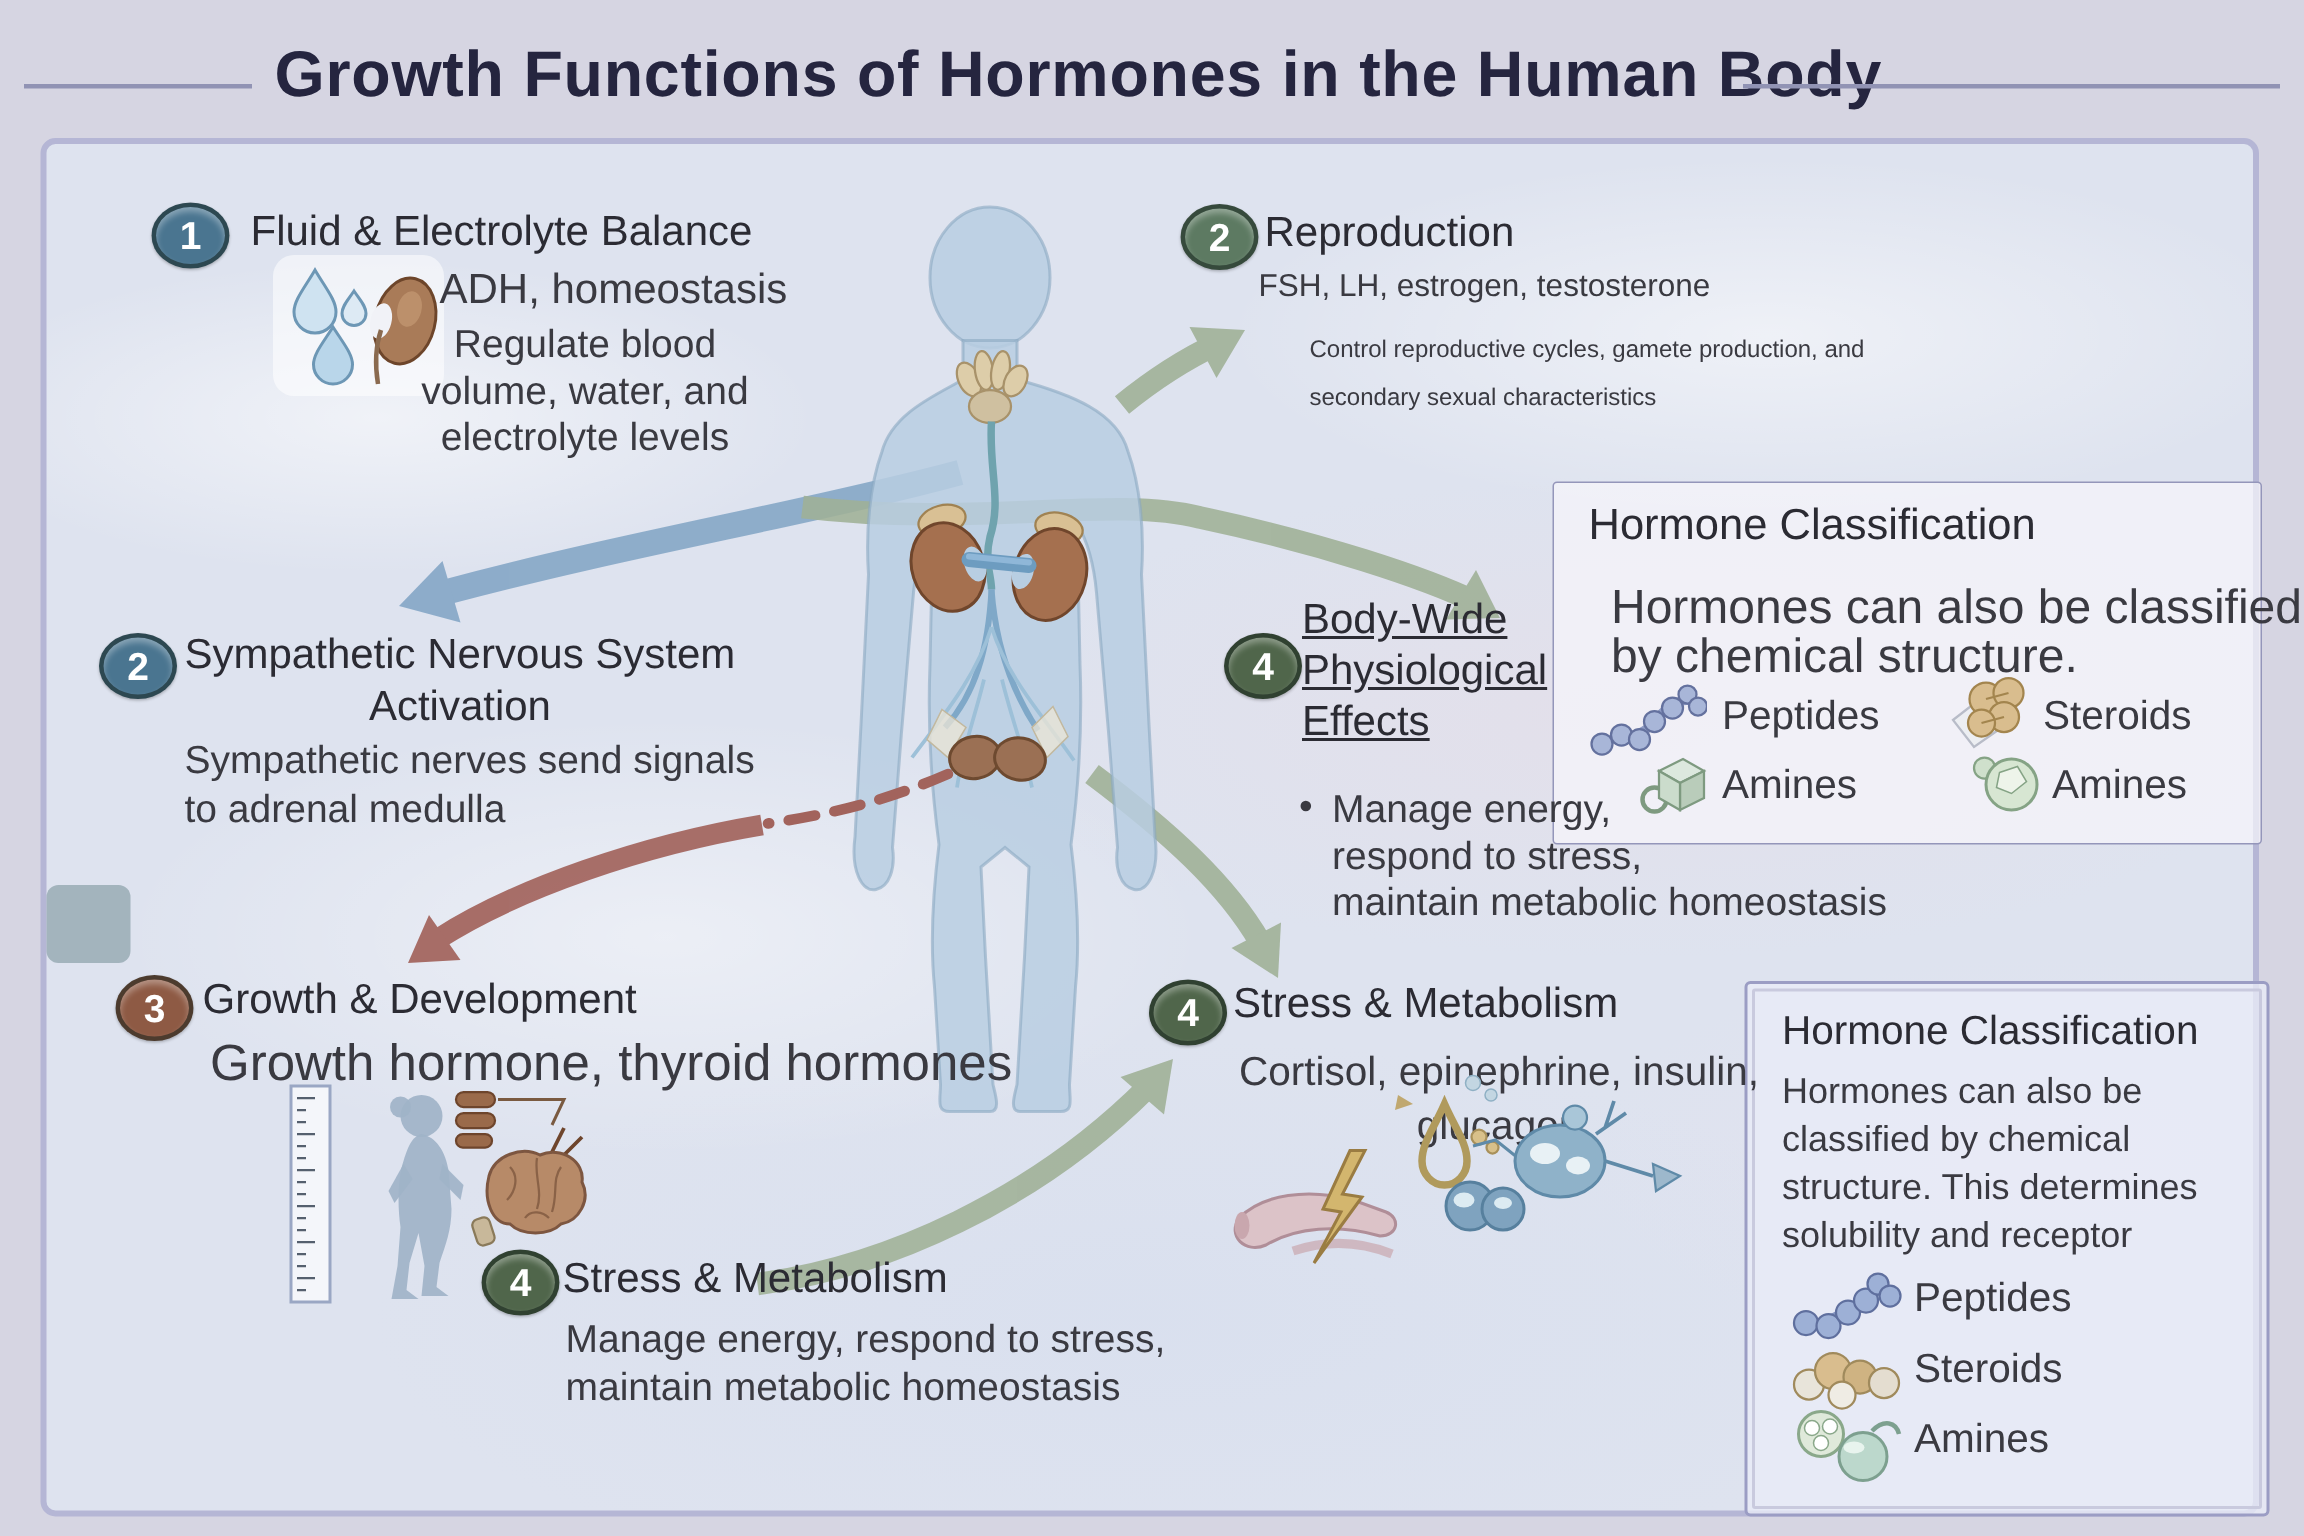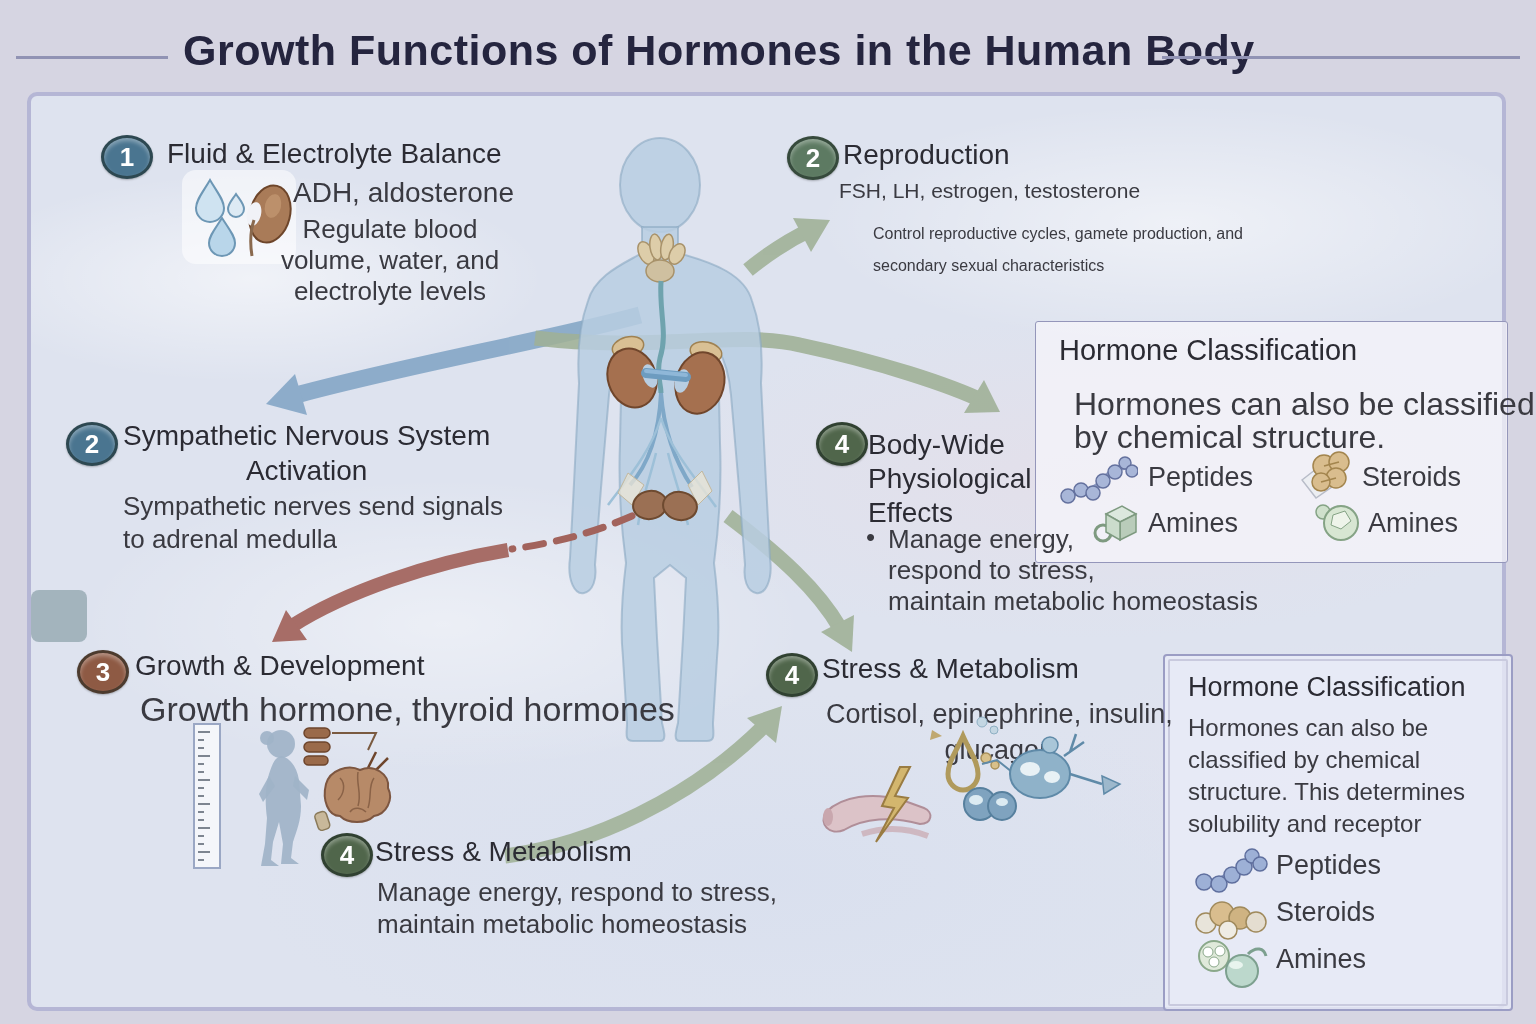--- a/index.html
+++ b/index.html
@@ -170,21 +170,21 @@
   <path d="M22,4 C29,16 36,24 36,32 A14,14 0 1 1 8,32 C8,24 15,16 22,4 Z" fill="#cfe3f1" stroke="#6d97b5" stroke-width="2"></path>
   <path d="M48,18 C52,24 56,28 56,33 A8,8 0 1 1 40,33 C40,28 44,24 48,18 Z" fill="#ddeaf4" stroke="#6d97b5" stroke-width="2"></path>
   <path d="M34,42 C41,53 47,60 47,67 A13,13 0 1 1 21,67 C21,60 27,53 34,42 Z" fill="#b9d6ea" stroke="#6d97b5" stroke-width="2"></path>
 </svg>
 <svg class="abs zi5" style="left:240px;top:180px;" width="54" height="80" viewBox="0 0 54 80">
   <ellipse cx="30" cy="34" rx="20" ry="29" transform="rotate(14 30 34)" fill="#a97b58" stroke="#6d452a" stroke-width="2"></ellipse>
   <ellipse cx="14" cy="34" rx="7" ry="12" transform="rotate(14 14 34)" fill="#f1f2f7"></ellipse>
   <path d="M14,40 C10,52 10,64 12,76" stroke="#8a6a4f" stroke-width="3" fill="none"></path>
   <ellipse cx="33" cy="26" rx="8" ry="12" transform="rotate(14 33 26)" fill="#c49a74" opacity="0.7"></ellipse>
 </svg>
-<div class="abs body-text" style="left:293px;top:177px;font-size:28px;">ADH, aldosterone</div>
+<div class="abs body-text" style="left:293px;top:177px;font-size:28px;">ADH, homeostasis</div>
 <div class="abs body-text pre" style="left:230px;top:214px;width:320px;text-align:center;line-height:31px;">Regulate blood
 volume, water, and
 electrolyte levels</div>
 
 <div class="abs badge green" style="left:787px;top:136px;">
     <span>2</span>
   </div>
 <div class="abs heading" style="left:843px;top:139px;">Reproduction</div>
 <div class="abs body-text" style="left:839px;top:179px;font-size:21px;">FSH, LH, estrogen, testosterone</div>
 <div class="abs body-text pre" style="left:873px;top:218px;font-size:16px;line-height:32px;">Control reproductive cycles, gamete production, and
@@ -236,21 +236,21 @@
     <span>2</span>
   </div>
 <div class="abs heading pre" style="left:123px;top:418px;line-height:35px;text-align:center;">Sympathetic Nervous System
 Activation</div>
 <div class="abs body-text pre" style="left:123px;top:490px;line-height:33px;">Sympathetic nerves send signals
 to adrenal medulla</div>
 
 <div class="abs badge olive" style="left:816px;top:422px;">
     <span>4</span>
   </div>
-<div class="abs heading pre" style="left:868px;top:428px;line-height:34px;">Body-Wide
+<div class="abs heading pre" style="left:868px;top:396px;line-height:34px;text-decoration:underline;">Body-Wide
 Physiological
 Effects</div>
 <div class="abs body-text" style="left:866px;top:522px;">•</div>
 <div class="abs body-text pre" style="left:888px;top:524px;line-height:31px;">Manage energy,
 respond to stress,
 maintain metabolic homeostasis</div>
 
 <div class="abs badge brown" style="left:77px;top:650px;">
     <span>3</span>
   </div>

